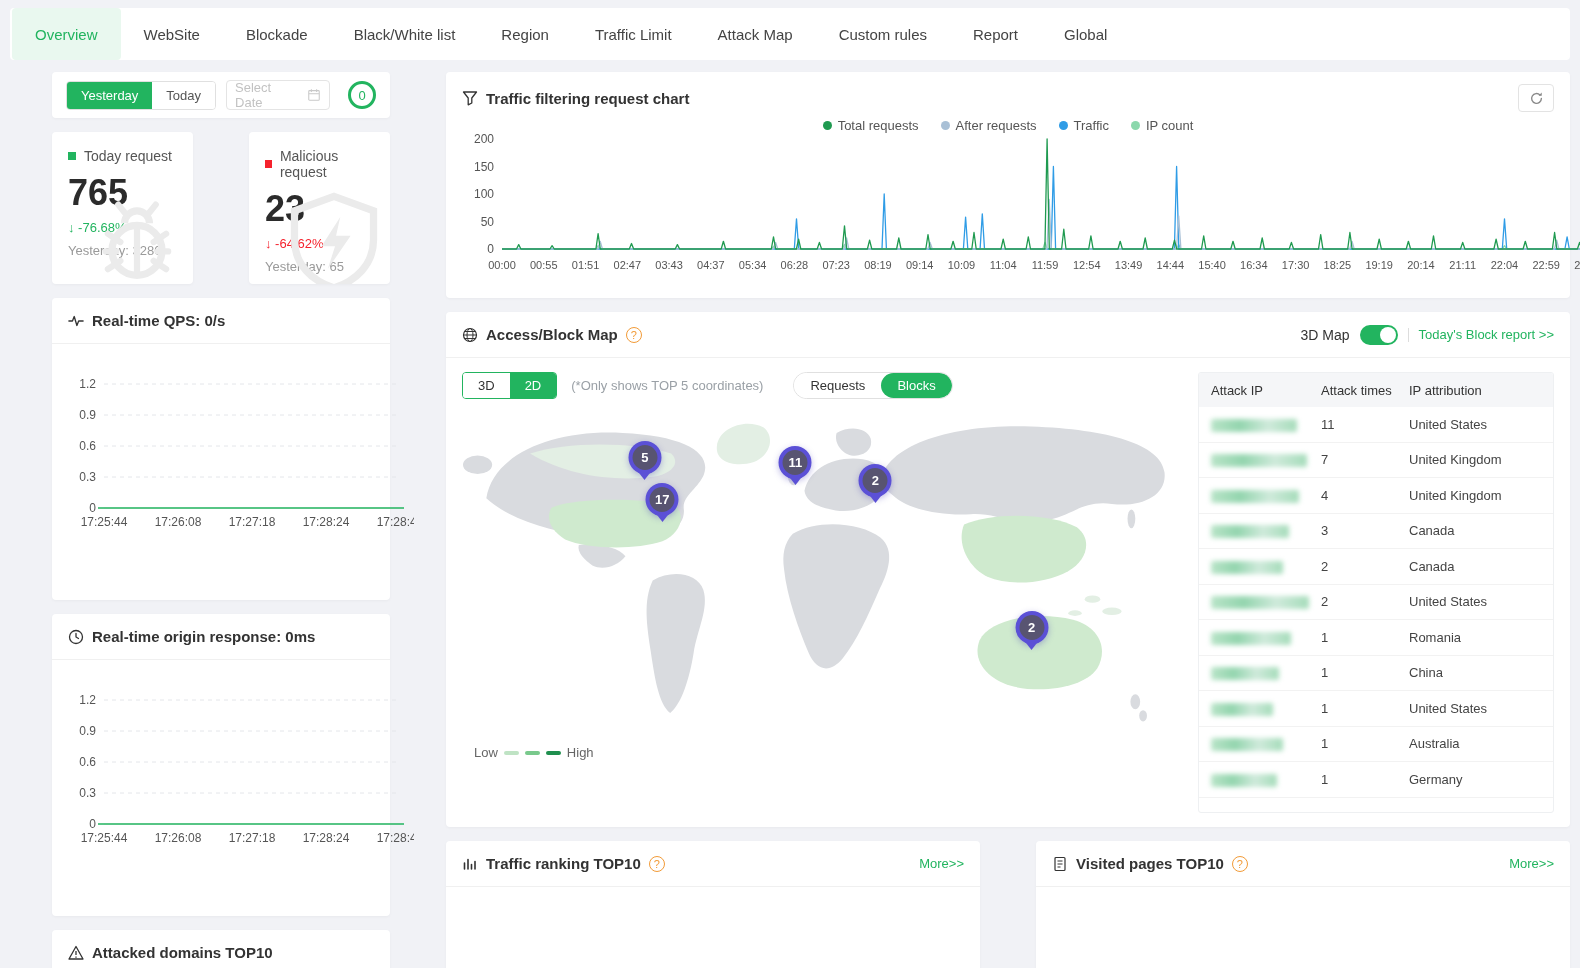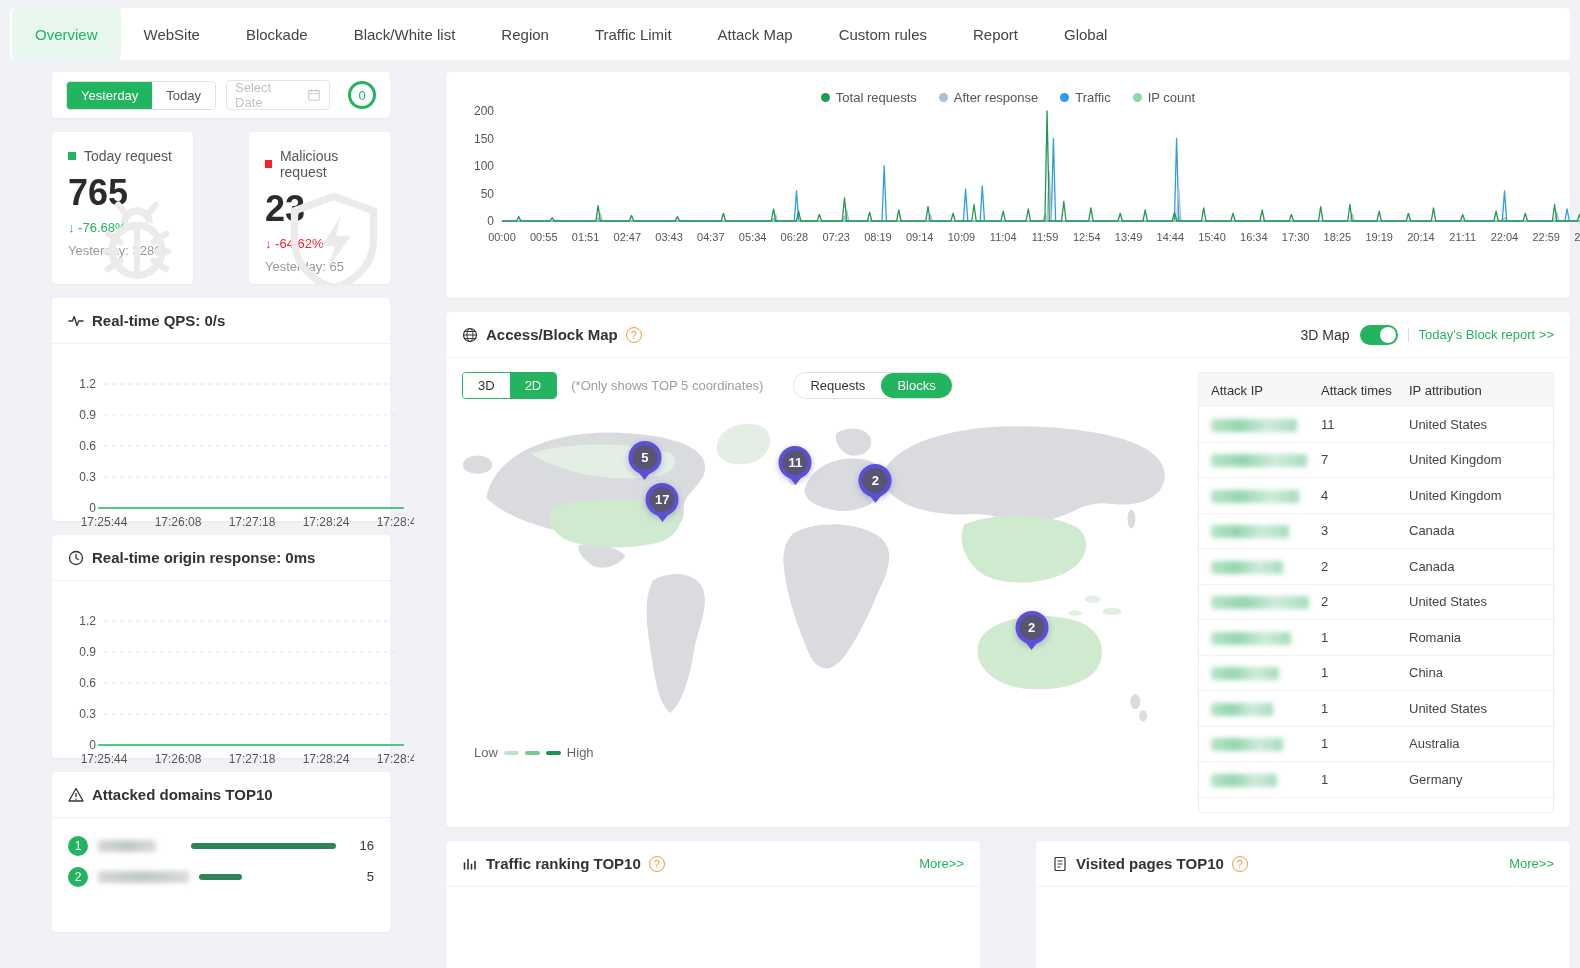--- a/index.html
+++ b/index.html
@@ -43,21 +43,21 @@
 .tc-title{font-weight:bold;font-size:15px;}
 .refresh-btn{margin-left:auto;width:36px;height:28px;border:1px solid #e3e3e3;border-radius:4px;background:#fff;display:flex;align-items:center;justify-content:center;color:#8a8a8a;cursor:pointer;}
 .refresh-btn svg{width:15px;height:15px;}
 .legend-row{display:flex;justify-content:center;gap:22px;margin-top:6px;}
 .lg-item{display:flex;align-items:center;gap:6px;font-size:13px;color:#555;cursor:pointer;}
 .lg-dot{width:9px;height:9px;border-radius:50%;display:inline-block;}
 svg text{font-family:"Liberation Sans",sans-serif;}
 .ax{font-size:11px;fill:#555;}
 .ax12{font-size:12px;fill:#555;}
 
-.mini-card{height:223px;}
+.mini-card{height:302px;}
 .mini-body{padding:6px 10px 0 6px;}
 
 .map-card{height:515px;display:flex;flex-direction:column;}
 .map-head-right{margin-left:auto;display:flex;align-items:center;gap:10px;font-weight:normal;}
 .lbl14{font-size:14px;color:#333;}
 .toggle{width:38px;height:20px;border-radius:10px;background:#22b45f;position:relative;cursor:pointer;}
 .toggle::after{content:'';position:absolute;right:2px;top:2px;width:16px;height:16px;border-radius:50%;background:#fff;}
 .vdiv{width:1px;height:14px;background:#ddd;}
 .green-link{color:#22b45f;font-size:13px;cursor:pointer;white-space:nowrap;}
 .map-body{flex:1;display:flex;gap:16px;padding:14px 16px;min-height:0;}
@@ -252,28 +252,40 @@
               <span class="dval">5</span>
             </div>
           </div>
       </div>
 
     </div>
 
     <div class="col-right">
 
       <div class="card traffic-card">
+        <div class="tc-head">
+          <svg class="icon16" viewBox="0 0 16 16">
+              <path d="M1.5 2h13L9.8 8v5l-3.6 1.8V8z" fill="none" stroke="currentColor" stroke-width="1.3" stroke-linejoin="round"></path>
+            </svg>
+          <span class="tc-title">Traffic filtering request chart</span>
+          <button class="refresh-btn">
+            <svg viewBox="0 0 16 16">
+                <path d="M13.2 8a5.2 5.2 0 1 1-1.5-3.7" fill="none" stroke="currentColor" stroke-width="1.5" stroke-linecap="round"></path>
+                <path d="M13.6 1.6v3.4h-3.4z" fill="currentColor"></path>
+              </svg>
+          </button>
+        </div>
         <div class="legend-row" id="legend">
             <span class="lg-item">
               <span class="lg-dot" style="background: rgb(31, 154, 80);"></span>
               <span>Total requests</span>
             </span>
             <span class="lg-item">
               <span class="lg-dot" style="background: rgb(169, 192, 214);"></span>
-              <span>After response</span>
+              <span>After requests</span>
             </span>
             <span class="lg-item">
               <span class="lg-dot" style="background: rgb(47, 156, 230);"></span>
               <span>Traffic</span>
             </span>
             <span class="lg-item">
               <span class="lg-dot" style="background: rgb(139, 216, 172);"></span>
               <span>IP count</span>
             </span>
           </div>

